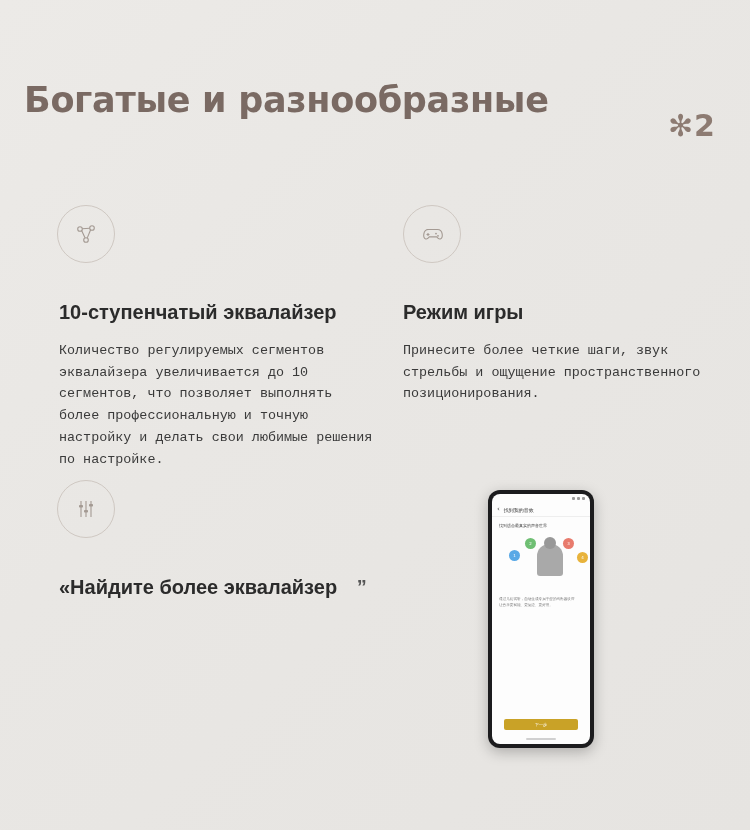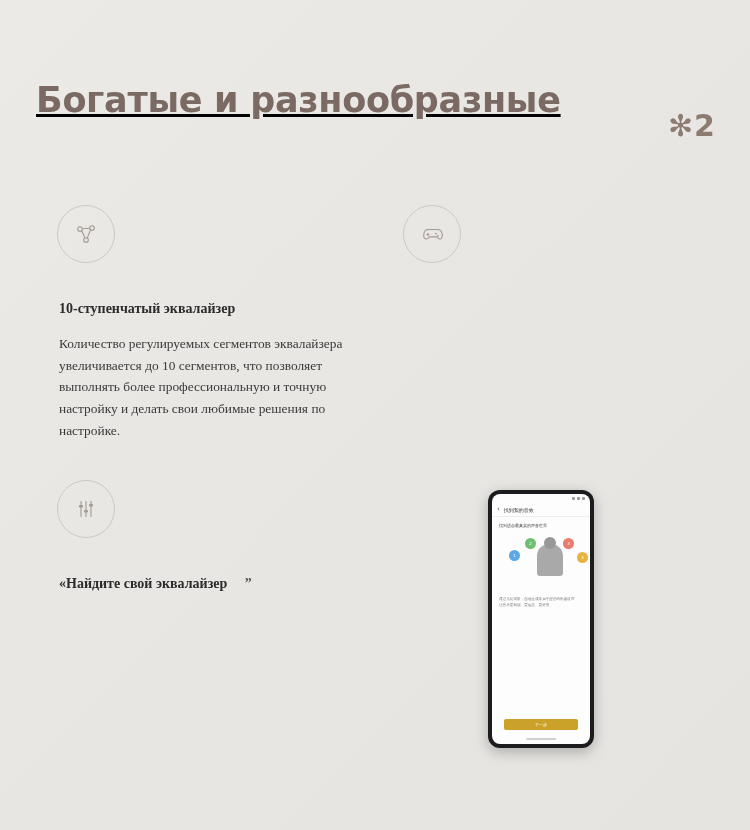--- a/index.html
+++ b/index.html
@@ -13,24 +13,23 @@
     position: relative;
   }
   .page {
     position: absolute;
     inset: 0;
     background: linear-gradient(135deg, #eceae7 0%, #e9e7e4 40%, #e6e4e1 100%);
   }
   
   .headline-wrap {
     position: absolute;
-    left: 36px;
+    left: 24px;
     top: 78px;
     width: 600px;
-    text-decoration: underline;
   }
   .headline {
     font-size: 35px;
     line-height: 1.28;
     font-weight: bold;
     color: #7a6a63;
     letter-spacing: -0.3px;
     margin: 0;
     font-family: "DejaVu Sans", sans-serif;
   }
@@ -55,31 +54,31 @@
     justify-content: center;
     color: #a49a93;
   }
   .icon-circle svg { display:block; }
   
   .feature {
     position: absolute;
   }
   .feature h3 {
     margin: 0 0 16px 0;
-    font-size: 14px;
+    font-size: 20px;
     font-weight: bold;
     color: #2b2b2b;
-    font-family: Liberation Serif, serif;
+    font-family: Liberation Sans, sans-serif;
   }
   .feature p {
     margin: 0;
     font-size: 13.4px;
     line-height: 1.62;
     color: #3a3a3a;
-    font-family: Liberation Serif, serif;
+    font-family: Liberation Mono, monospace;
   }
   #f1 { left: 57px; top: 205px; width: 320px; }
   #f1 .icon-circle { margin-bottom: 38px; }
   #f1 h3 { margin-left: 0; }
   #f1 p  { padding-left: 2px; }
 
   #f2 { left: 403px; top: 205px; width: 330px; }
   #f2 .icon-circle { margin-bottom: 38px; }
 
   #f3 { left: 57px; top: 480px; width: 420px; }
@@ -203,35 +202,37 @@
   <div class="feature" id="f2">
     <div class="icon-circle">
       <svg width="28" height="28" viewBox="0 0 28 28" fill="none" stroke="currentColor" stroke-width="1.1">
         <path d="M8.5 9.5h11c2.6 0 4.3 2.1 4.7 4.6.3 2-.2 4.2-1.9 4.8-1.6.6-2.6-.8-3.6-2h-7.4c-1 1.2-2 2.6-3.6 2-1.7-.6-2.2-2.8-1.9-4.8.4-2.5 2.1-4.6 4.7-4.6z"></path>
         <line x1="10" y1="13" x2="10" y2="16"></line>
         <line x1="8.5" y1="14.5" x2="11.5" y2="14.5"></line>
         <circle cx="18" cy="13.6" r="0.9" fill="currentColor" stroke="none"></circle>
         <circle cx="20" cy="15.8" r="0.9" fill="currentColor" stroke="none"></circle>
       </svg>
     </div>
+    <h3>Режим игры</h3>
+    <p>Принесите более четкие шаги, звук стрельбы и ощущение пространственного позиционирования.</p>
   </div>
 
   <div class="feature" id="f3">
     <div class="icon-circle">
       <svg width="26" height="26" viewBox="0 0 26 26" fill="none" stroke="currentColor" stroke-width="1.1">
         <line x1="8" y1="5" x2="8" y2="21"></line>
         <line x1="13" y1="5" x2="13" y2="21"></line>
         <line x1="18" y1="5" x2="18" y2="21"></line>
         <rect x="6" y="9" width="4" height="2.6" rx="0.8" fill="currentColor" stroke="none"></rect>
         <rect x="11" y="14" width="4" height="2.6" rx="0.8" fill="currentColor" stroke="none"></rect>
         <rect x="16" y="8" width="4" height="2.6" rx="0.8" fill="currentColor" stroke="none"></rect>
       </svg>
     </div>
     <h3 class="title-indent">
-      <span>«Найдите свой эквалайзер</span>
+      <span>«Найдите более эквалайзер</span>
       <span class="quote-end" style="margin-left:14px">”</span>
     </h3>
   </div>
 
   <div class="phone">
     <div class="phone-screen">
       <div class="ph-status">
         <i></i>
         <i></i>
         <i></i>

